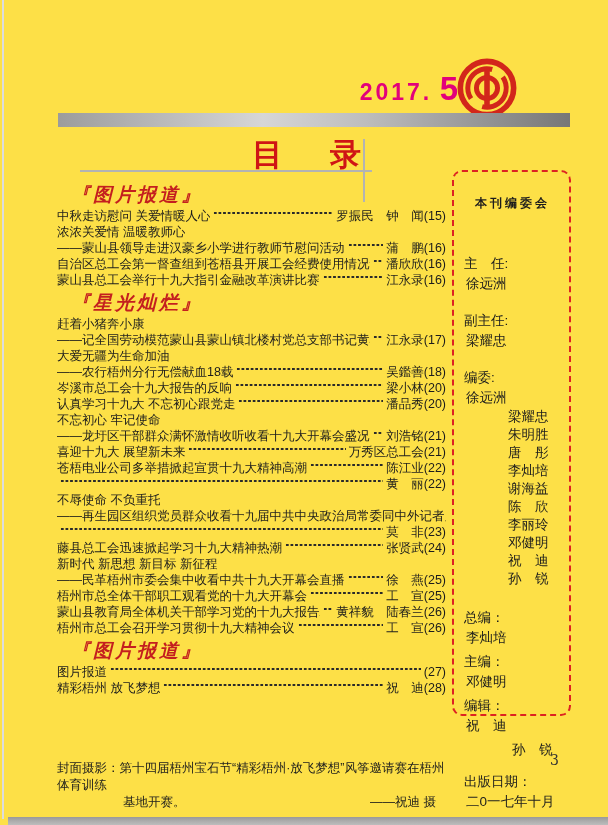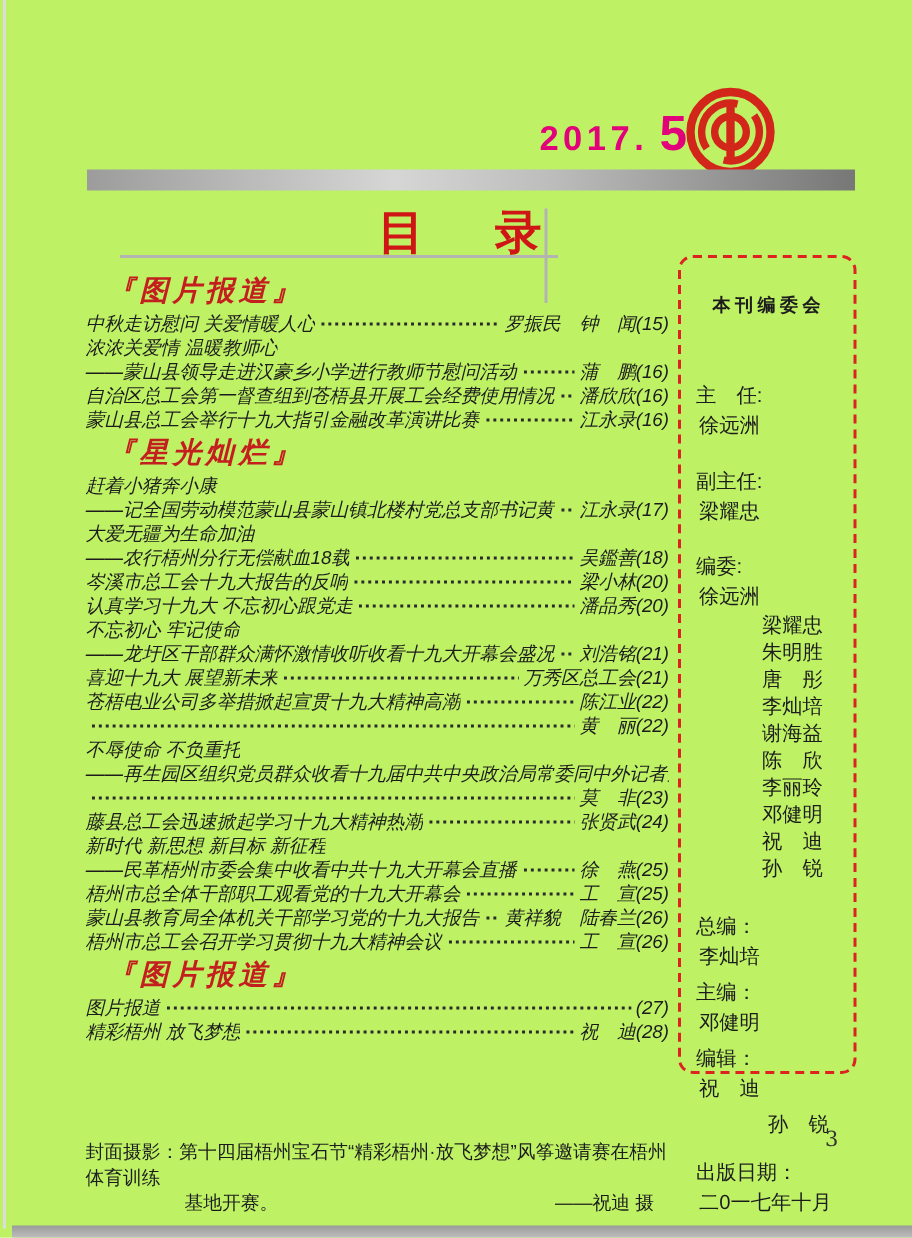--- a/index.html
+++ b/index.html
@@ -1,18 +1,18 @@
 <!DOCTYPE html>
 <html><head>
 <meta charset="utf-8">
 <style>
   html,body{margin:0;padding:0;background:#ffffff;}
   body{width:608px;height:825px;position:relative;overflow:hidden;
        font-family:"Liberation Sans", sans-serif;color:#1c1c1c;}
-  .page{position:absolute;inset:0;background:#bef264;}
+  .page{position:absolute;inset:0;background:#fde047;}
 
   
   .left-rule{position:absolute;left:2px;top:0;bottom:6px;width:2px;background:#dcdcdc;}
   .bottom-bar{position:absolute;left:8px;right:0;bottom:0;height:8px;
               background:linear-gradient(to bottom,#9a9a9a,#bdbdbd);}
 
   
   .issue{position:absolute;left:328px;top:70px;width:130px;text-align:right;
          color:#e2017b;font-weight:bold;letter-spacing:3px;white-space:nowrap;}
   .issue .yr{font-size:23px;}
@@ -25,21 +25,21 @@
   .toc-title{position:absolute;left:252px;top:134px;font-family:"DejaVu Serif",serif;
              font-weight:bold;font-size:31px;color:#cf1515;letter-spacing:8px;white-space:nowrap;}
   .hline{position:absolute;left:80px;top:170px;width:292px;height:2px;background:#b3b3b3;}
   .vline{position:absolute;left:363px;top:139px;width:2px;height:63px;background:#b3b3b3;}
 
   
   .toc{position:absolute;left:57px;top:180px;width:389px;}
   .sec-heading{font-family:"DejaVu Serif",serif;font-style:italic;font-weight:bold;
                color:#c41f1f;font-size:19px;line-height:24px;margin:2px 0 2px 14px;
                letter-spacing:3px;white-space:nowrap;}
-  .toc-row{display:flex;align-items:center;line-height:16px;font-size:12.5px;white-space:nowrap;font-style:italic;}
+  .toc-row{display:flex;line-height:16px;font-size:12.5px;white-space:nowrap;}
   .toc-row .t{flex:0 1 auto;overflow:hidden;}
   .toc-row .leader{flex:1 1 10px;min-width:10px;height:10px;margin:0 3px;
       background-image:radial-gradient(circle,#2a2a2a 1.05px,transparent 1.3px);
       background-size:4.6px 10px;background-repeat:repeat-x;background-position:left center;}
   .toc-row .a{flex:0 0 auto;}
   .toc-row .p{flex:0 0 auto;}
 
   
   .cover-note{position:absolute;left:57px;top:760px;width:389px;font-size:12.5px;line-height:17px;}
   .cover-note .l2{display:flex;padding-left:66px;gap:12px;}

